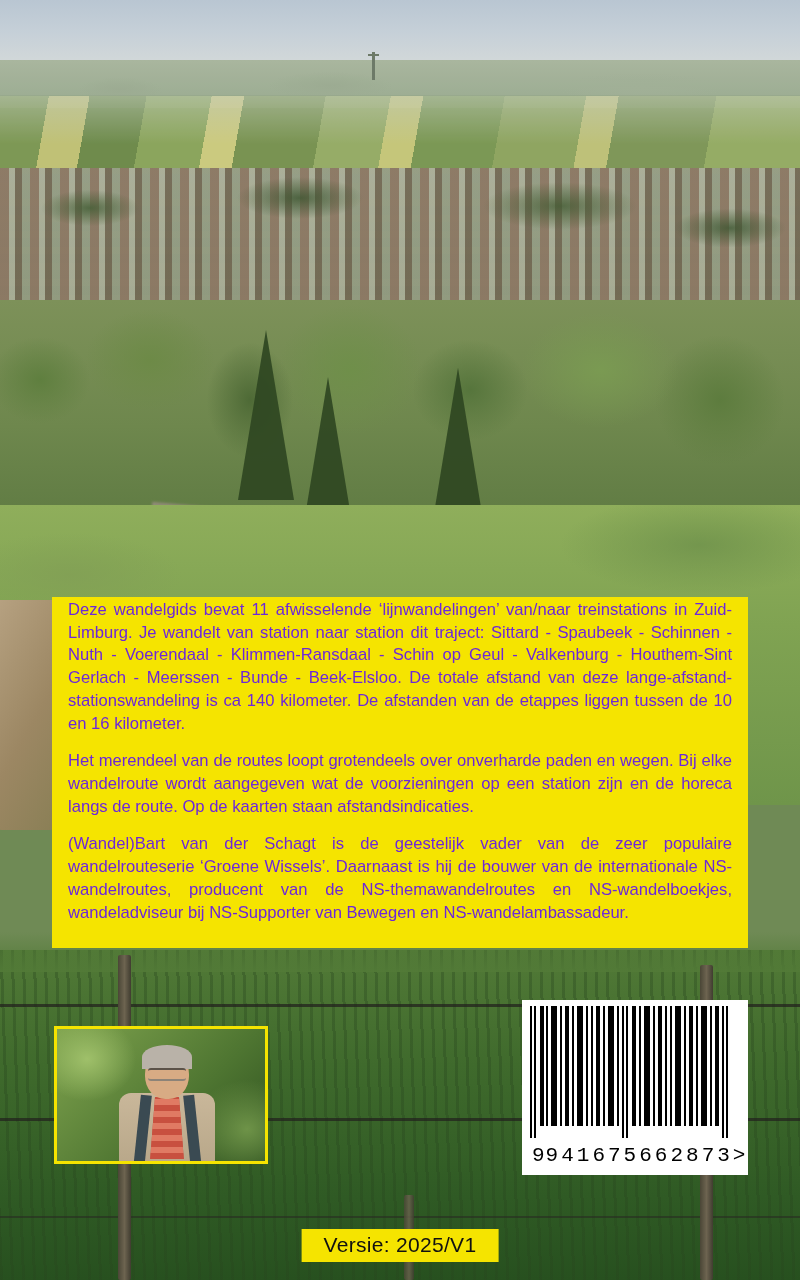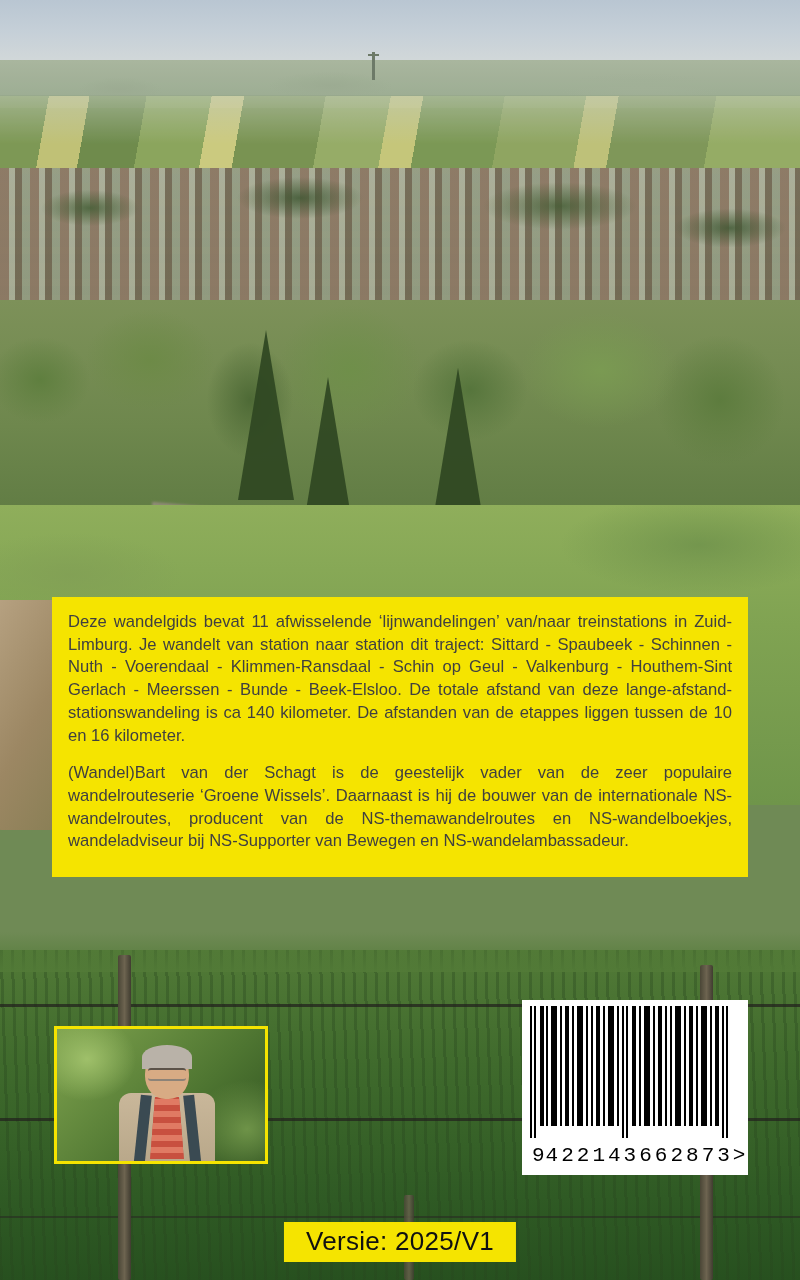--- a/index.html
+++ b/index.html
@@ -200,23 +200,23 @@
   .p2 { left: 700px; top: 965px; height: 315px; }
   .p3 { left: 404px; top: 1195px; height: 85px; width: 10px; opacity:.8 }
 
   
   .panel {
     position: absolute;
     left: 52px;
     top: 597px;
     width: 696px;
     box-sizing: border-box;
-    padding: 14px 16px 16px 16px;
+    padding: 2px 16px 16px 16px;
     background: #f5e400;
-    color: #404040;
+    color: #6d28d9;
     font-size: 16.6px;
     line-height: 1.37;
   }
   .panel p {
     margin: 0 0 15px 0;
     text-align: justify;
   }
   .panel p:last-child { margin-bottom: 8px; }
 
   
@@ -318,21 +318,21 @@
   .barcode-digits .grp { letter-spacing: 3px; }
 
   
   .version {
     position: absolute;
     left: 50%;
     transform: translateX(-50%);
     bottom: 18px;
     background: #f5e400;
     color: #111;
-    font-size: 26px;
+    font-size: 21px;
     padding: 4px 22px 5px 22px;
     letter-spacing: .3px;
   }
 </style>
 </head>
 <body>
 
 <div class="page">
 
   <div class="photo">
@@ -352,20 +352,21 @@
     <div class="wire w1"></div>
     <div class="wire w2"></div>
     <div class="wire w3"></div>
     <div class="post p1"></div>
     <div class="post p2"></div>
     <div class="post p3"></div>
   </div>
 
   <div class="panel">
     <p>Deze wandelgids bevat 11 afwisselende ‘lijnwandelingen’ van/naar treinstations in Zuid-Limburg. Je wandelt van station naar station dit traject: Sittard - Spaubeek - Schinnen - Nuth - Voerendaal - Klimmen-Ransdaal - Schin op Geul - Valkenburg - Houthem-Sint Gerlach - Meerssen - Bunde - Beek-Elsloo. De totale afstand van deze lange-afstand-stationswandeling is ca 140 kilometer. De afstanden van de etappes liggen tussen de 10 en 16 kilometer.</p>
+    <p>Het merendeel van de routes loopt grotendeels over onverharde paden en wegen. Bij elke wandelroute wordt aangegeven wat de voorzieningen op een station zijn en de horeca langs de route. Op de kaarten staan afstandsindicaties.</p>
     <p>(Wandel)Bart van der Schagt is de geestelijk vader van de zeer populaire wandelrouteserie ‘Groene Wissels’. Daarnaast is hij de bouwer van de internationale NS-wandelroutes, producent van de NS-themawandelroutes en NS-wandelboekjes, wandeladviseur bij NS-Supporter van Bewegen en NS-wandelambassadeur.</p>
   </div>
 
   <div class="author-photo">
     <div class="ph-bg"></div>
     <div class="ph-person">
       <div class="ph-body"></div>
       <div class="ph-shirt"></div>
       <div class="ph-strap"></div>
       <div class="ph-strap2"></div>
@@ -406,21 +407,21 @@
       <rect x="159" y="0" width="4" height="120" fill="#000"></rect>
       <rect x="166" y="0" width="2" height="120" fill="#000"></rect>
       <rect x="171" y="0" width="6" height="120" fill="#000"></rect>
       <rect x="180" y="0" width="2" height="120" fill="#000"></rect>
       <rect x="185" y="0" width="4" height="120" fill="#000"></rect>
       <rect x="192" y="0" width="2" height="132" fill="#000"></rect>
       <rect x="196" y="0" width="2" height="132" fill="#000"></rect>
     </svg>
     <div class="barcode-digits">
       <span>9</span>
-      <span class="grp">422143</span>
+      <span class="grp">941675</span>
       <span class="grp">662873</span>
       <span>&gt;</span>
     </div>
   </div>
 
   <div class="version">Versie: 2025/V1</div>
 
 </div>
 
 </body></html>

